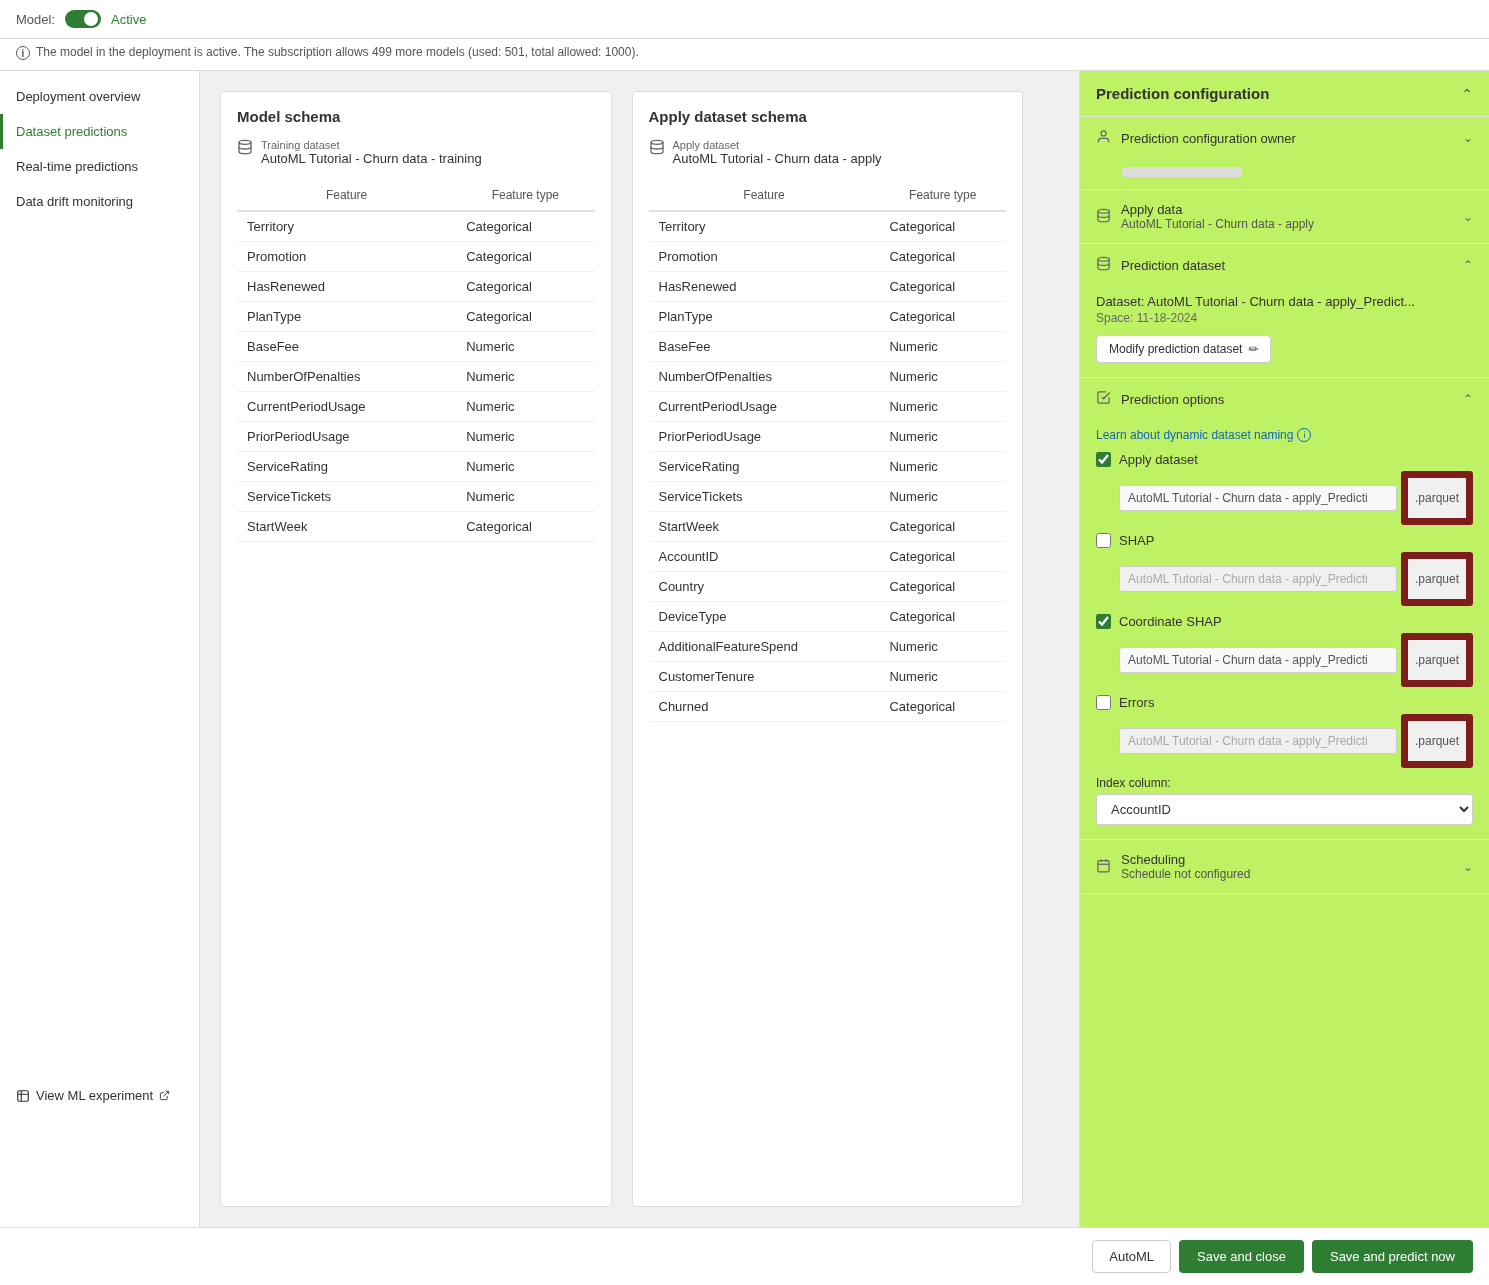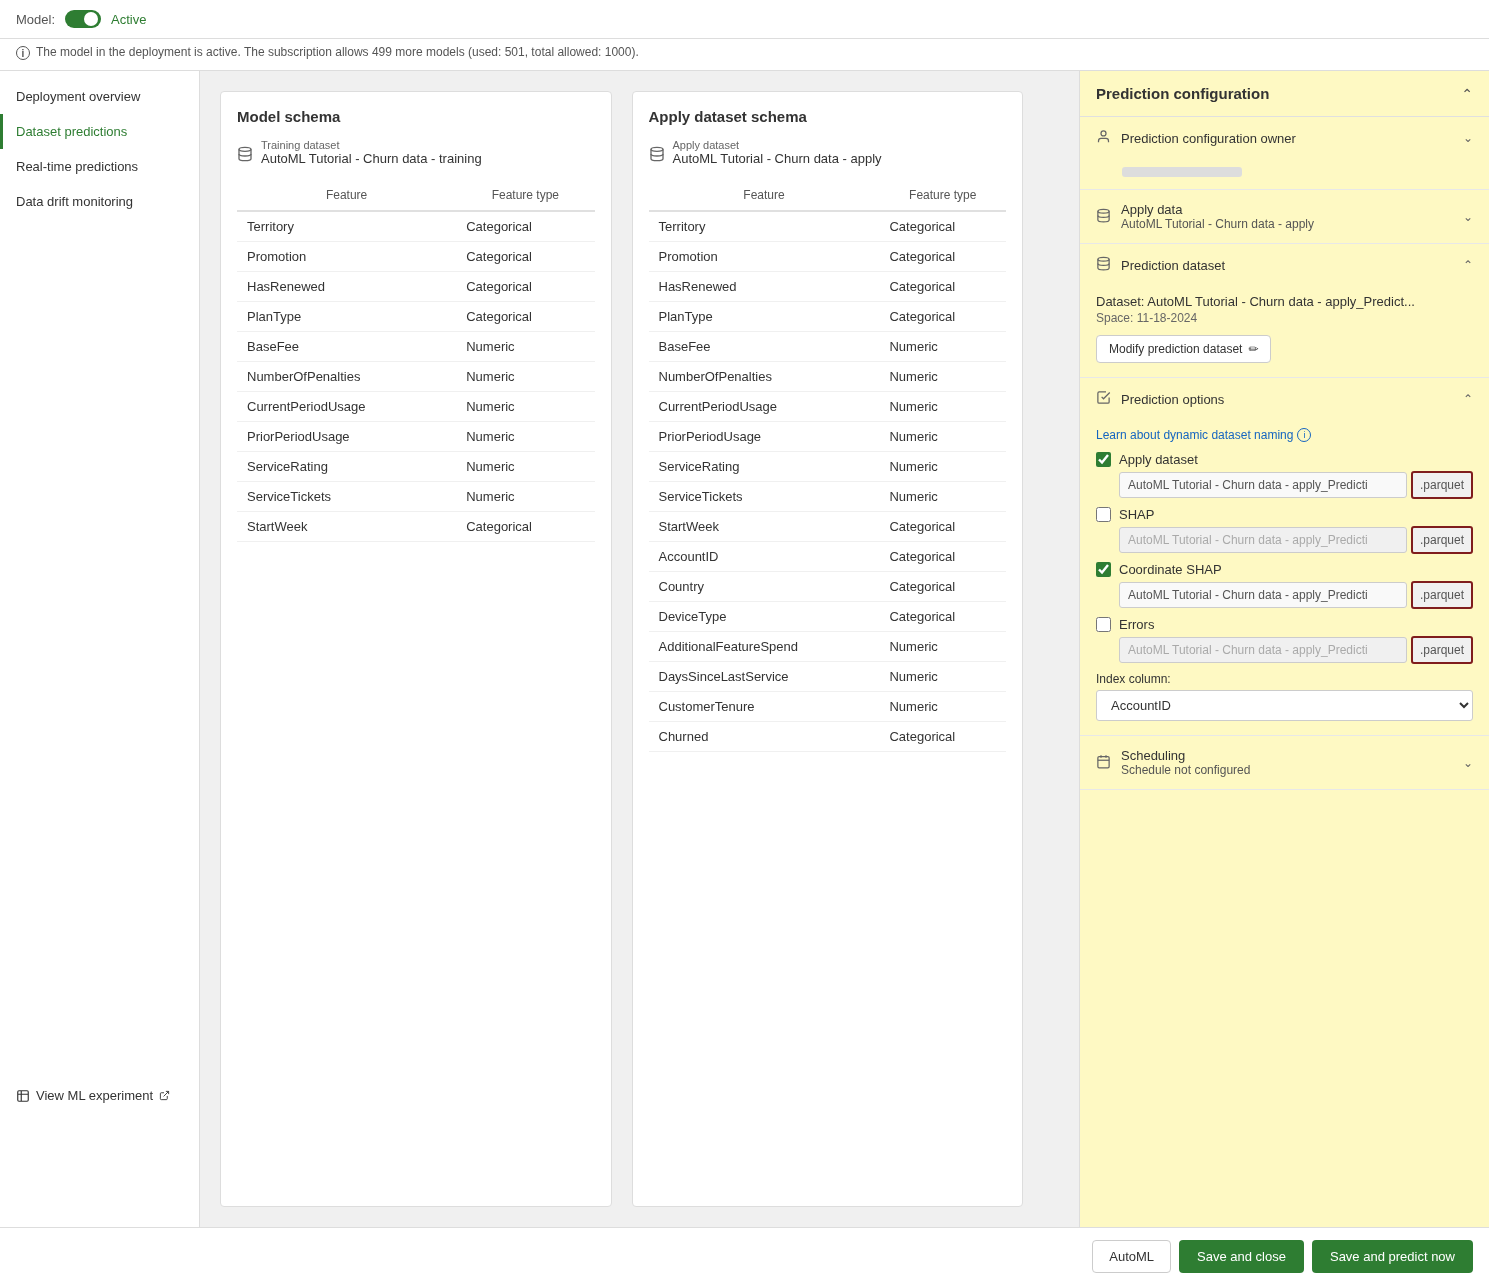--- a/index.html
+++ b/index.html
@@ -24,30 +24,30 @@
     .sidebar-item.active { color: #2e7d32; border-left: 3px solid #2e7d32; padding-left: 13px; font-weight: 500; }
     .sidebar-bottom { position: absolute; bottom: 44px; left: 0; width: 200px; padding: 10px 16px; display: flex; align-items: center; gap: 6px; color: #333; cursor: pointer; font-size: 13px; }
 
     
     .content-area { flex: 1; display: flex; overflow: hidden; }
 
     
     .schemas-area { flex: 1; padding: 20px; display: flex; gap: 20px; overflow-y: auto; background: #f0f0f0; }
     .schema-panel { background: #fff; border: 1px solid #ddd; border-radius: 4px; flex: 1; padding: 16px; min-width: 280px; }
     .panel-title { font-size: 15px; font-weight: 600; color: #333; margin-bottom: 14px; }
-    .dataset-info { display: flex; align-items: flex-end; gap: 8px; margin-bottom: 14px; }
+    .dataset-info { display: flex; align-items: flex-start; gap: 8px; margin-bottom: 14px; }
     .dataset-icon { color: #666; font-size: 16px; }
     .dataset-name-small { font-size: 11px; color: #666; }
     .dataset-name { font-size: 13px; font-weight: 500; color: #333; }
     .schema-table { width: 100%; border-collapse: collapse; }
     .schema-table th { text-align: center; padding: 8px 10px; font-size: 12px; font-weight: 400; color: #555; border-bottom: 2px solid #e0e0e0; }
     .schema-table td { padding: 7px 10px; font-size: 13px; color: #333; border-bottom: 1px solid #f0f0f0; }
 
     
-    .right-panel { width: 410px; background: #fef9c3; border-left: 1px solid #ddd; display: flex; flex-direction: column; flex-shrink: 0; overflow-y: auto; margin-left: 36px; }
+    .right-panel { width: 410px; background: #bef264; border-left: 1px solid #ddd; display: flex; flex-direction: column; flex-shrink: 0; overflow-y: auto; margin-left: 36px; }
     .right-panel-header { display: flex; align-items: center; justify-content: space-between; padding: 14px 16px; border-bottom: 1px solid #e0e0e0; }
     .right-panel-title { font-size: 15px; font-weight: 600; color: #333; }
     .collapse-btn { cursor: pointer; color: #555; font-size: 14px; }
 
     
     .config-section { border-bottom: 1px solid #e8e8e8; }
     .config-section-header { display: flex; align-items: center; justify-content: space-between; padding: 12px 16px; cursor: pointer; }
     .config-section-left { display: flex; align-items: center; gap: 10px; }
     .config-icon { color: #666; font-size: 15px; }
     .config-title { font-size: 13px; font-weight: 500; color: #333; }
@@ -69,21 +69,21 @@
     .pred-options-content { padding: 8px 16px 14px 16px; }
     .dynamic-link { color: #1565c0; font-size: 12px; cursor: pointer; text-decoration: none; display: flex; align-items: center; gap: 4px; margin-bottom: 10px; }
     .info-circle { width: 14px; height: 14px; border: 1.5px solid #1565c0; border-radius: 50%; display: inline-flex; align-items: center; justify-content: center; font-size: 9px; color: #1565c0; }
 
     .option-row { margin-bottom: 8px; }
     .checkbox-label { display: flex; align-items: center; gap: 8px; font-size: 13px; color: #333; margin-bottom: 4px; }
     .checkbox-input { width: 15px; height: 15px; accent-color: #2e7d32; cursor: pointer; }
     .option-field-row { display: flex; align-items: center; gap: 4px; margin-left: 23px; margin-bottom: 8px; }
     .option-field { flex: 1; padding: 5px 8px; border: 1px solid #ccc; border-radius: 3px; font-size: 12px; color: #555; background: #f9f9f9; }
     .option-field.disabled { background: #f0f0f0; color: #aaa; }
-    .field-tag { font-size: 12px; color: #555; background: #f0f0f0; border: 2px solid #7f1d1d; border-radius: 3px; padding: 5px 7px; white-space: nowrap; }
+    .field-tag { font-size: 12px; color: #555; background: #f0f0f0; border: 7px solid #7f1d1d; border-radius: 3px; padding: 13px 7px; white-space: nowrap; }
 
     .index-label { font-size: 12px; font-weight: 500; color: #333; margin-top: 8px; margin-bottom: 4px; }
     .index-select { width: 100%; padding: 6px 10px; border: 1px solid #ccc; border-radius: 3px; font-size: 13px; color: #333; background: #fff; cursor: pointer; }
 
     
     .footer { background: #fff; border-top: 1px solid #ddd; padding: 12px 16px; display: flex; justify-content: flex-end; gap: 8px; }
     .btn-cancel { padding: 8px 16px; border: 1px solid #ccc; border-radius: 4px; background: #fff; cursor: pointer; font-size: 13px; color: #333; }
     .btn-primary { padding: 8px 18px; border: none; border-radius: 4px; background: #2e7d32; cursor: pointer; font-size: 13px; color: #fff; font-weight: 500; }
   </style>
 </head>
@@ -281,24 +281,20 @@
                 <tr data-name="table-row">
                   <td data-name="feature-cell">Country</td>
                   <td data-name="type-cell">Categorical</td>
                 </tr>
                 <tr data-name="table-row">
                   <td data-name="feature-cell">DeviceType</td>
                   <td data-name="type-cell">Categorical</td>
                 </tr>
                 <tr data-name="table-row">
                   <td data-name="feature-cell">AdditionalFeatureSpend</td>
-                  <td data-name="type-cell">Numeric</td>
-                </tr>
-                <tr data-name="table-row">
-                  <td data-name="feature-cell">DaysSinceLastService</td>
                   <td data-name="type-cell">Numeric</td>
                 </tr>
                 <tr data-name="table-row">
                   <td data-name="feature-cell">CustomerTenure</td>
                   <td data-name="type-cell">Numeric</td>
                 </tr>
                 <tr data-name="table-row">
                   <td data-name="feature-cell">Churned</td>
                   <td data-name="type-cell">Categorical</td>
                 </tr>

